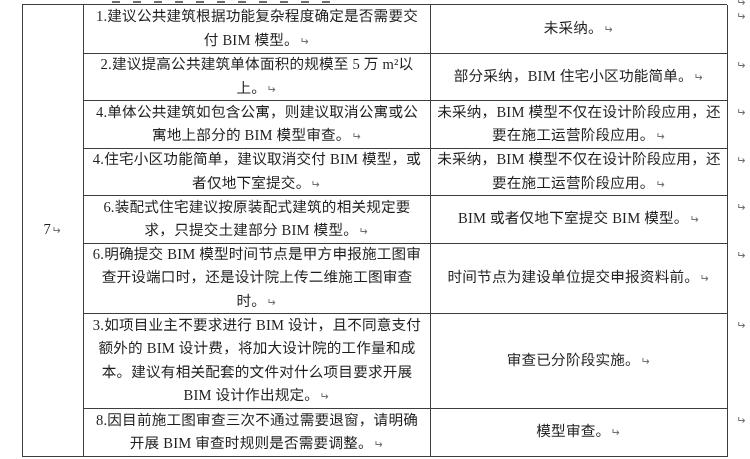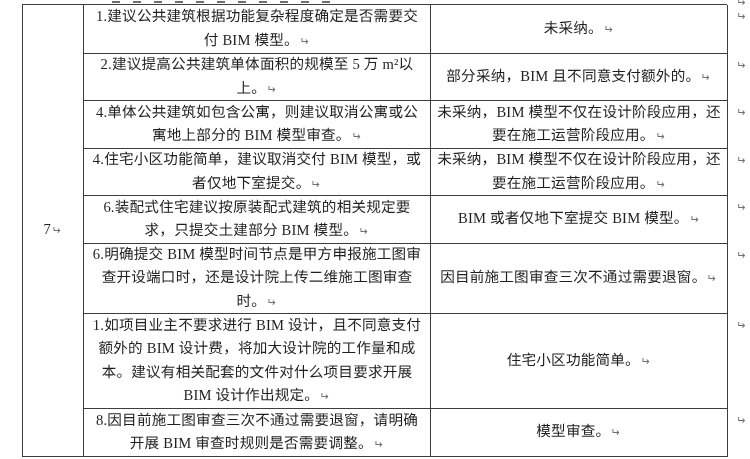--- a/index.html
+++ b/index.html
@@ -79,21 +79,21 @@
       <div class="para"><span>1.建议公共建筑根据功能复杂程度确定是否需要交付 BIM 模型。</span><span class="mark">↵</span></div>
     </div>
     <div class="cell" style="grid-column:3;grid-row:1">
       <div class="para"><span>未采纳。</span><span class="mark">↵</span></div>
     </div>
 
     <div class="cell" style="grid-column:2;grid-row:2">
       <div class="para"><span>2.建议提高公共建筑单体面积的规模至 5 万 m²以上。</span><span class="mark">↵</span></div>
     </div>
     <div class="cell" style="grid-column:3;grid-row:2">
-      <div class="para"><span>部分采纳，BIM 且不同意支付额外的。</span><span class="mark">↵</span></div>
+      <div class="para"><span>部分采纳，BIM 住宅小区功能简单。</span><span class="mark">↵</span></div>
     </div>
 
     <div class="cell" style="grid-column:2;grid-row:3">
       <div class="para"><span>4.单体公共建筑如包含公寓，则建议取消公寓或公寓地上部分的 BIM 模型审查。</span><span class="mark">↵</span></div>
     </div>
     <div class="cell" style="grid-column:3;grid-row:3">
       <div class="para"><span>未采纳，BIM 模型不仅在设计阶段应用，还要在施工运营阶段应用。</span><span class="mark">↵</span></div>
     </div>
 
     <div class="cell" style="grid-column:2;grid-row:4">
@@ -107,28 +107,28 @@
       <div class="para"><span>6.装配式住宅建议按原装配式建筑的相关规定要求，只提交土建部分 BIM 模型。</span><span class="mark">↵</span></div>
     </div>
     <div class="cell" style="grid-column:3;grid-row:5">
       <div class="para"><span>BIM 或者仅地下室提交 BIM 模型。</span><span class="mark">↵</span></div>
     </div>
 
     <div class="cell" style="grid-column:2;grid-row:6">
       <div class="para"><span>6.明确提交 BIM 模型时间节点是甲方申报施工图审查开设端口时，还是设计院上传二维施工图审查时。</span><span class="mark">↵</span></div>
     </div>
     <div class="cell" style="grid-column:3;grid-row:6">
-      <div class="para"><span>因目前施工图审查三次不通过需要退窗。</span><span class="mark">↵</span></div>
+      <div class="para"><span>时间节点为建设单位提交申报资料前。</span><span class="mark">↵</span></div>
     </div>
 
     <div class="cell" style="grid-column:2;grid-row:7">
-      <div class="para"><span>1.如项目业主不要求进行 BIM 设计，且不同意支付额外的 BIM 设计费，将加大设计院的工作量和成本。建议有相关配套的文件对什么项目要求开展 BIM 设计作出规定。</span><span class="mark">↵</span></div>
+      <div class="para"><span>3.如项目业主不要求进行 BIM 设计，且不同意支付额外的 BIM 设计费，将加大设计院的工作量和成本。建议有相关配套的文件对什么项目要求开展 BIM 设计作出规定。</span><span class="mark">↵</span></div>
     </div>
     <div class="cell" style="grid-column:3;grid-row:7">
-      <div class="para"><span>住宅小区功能简单。</span><span class="mark">↵</span></div>
+      <div class="para"><span>审查已分阶段实施。</span><span class="mark">↵</span></div>
     </div>
 
     <div class="cell" style="grid-column:2;grid-row:8">
       <div class="para"><span>8.因目前施工图审查三次不通过需要退窗，请明确开展 BIM 审查时规则是否需要调整。</span><span class="mark">↵</span></div>
     </div>
     <div class="cell" style="grid-column:3;grid-row:8">
       <div class="para"><span>模型审查。</span><span class="mark">↵</span></div>
     </div>
 
   </div>

